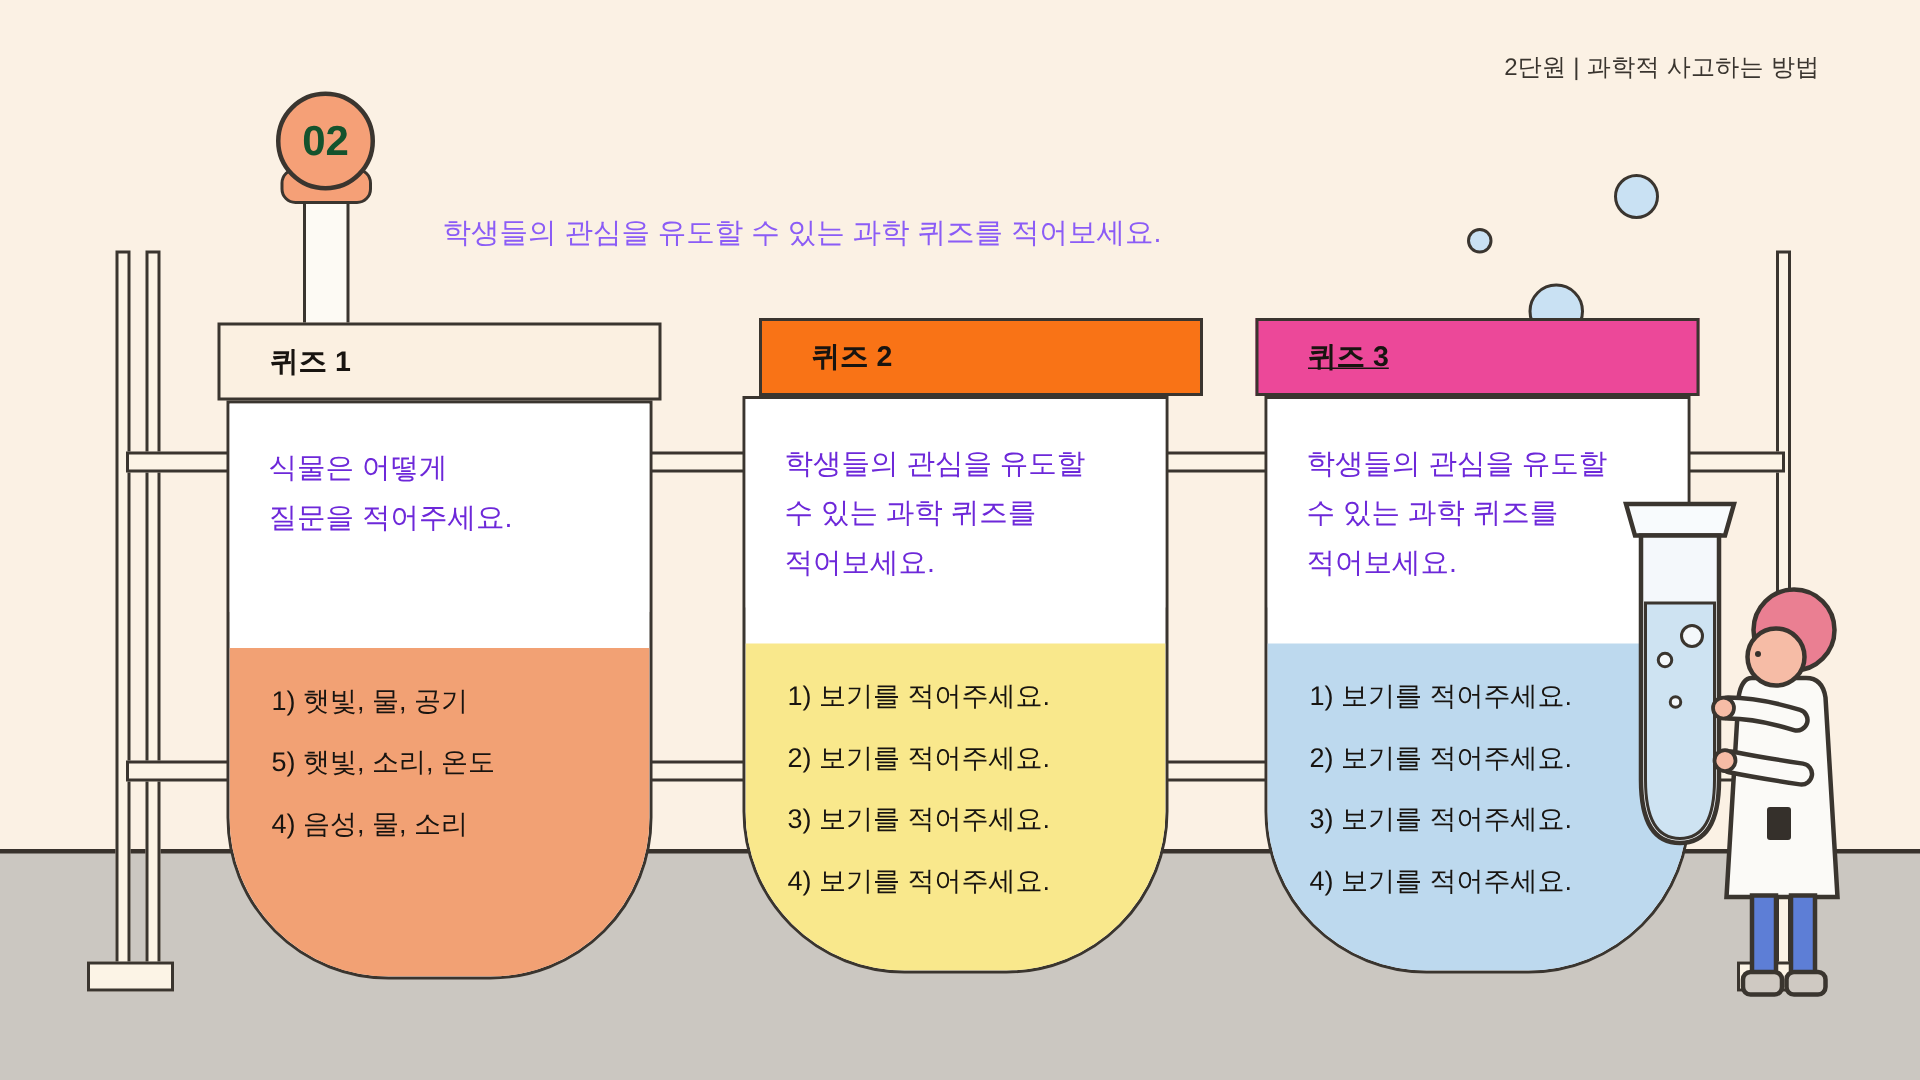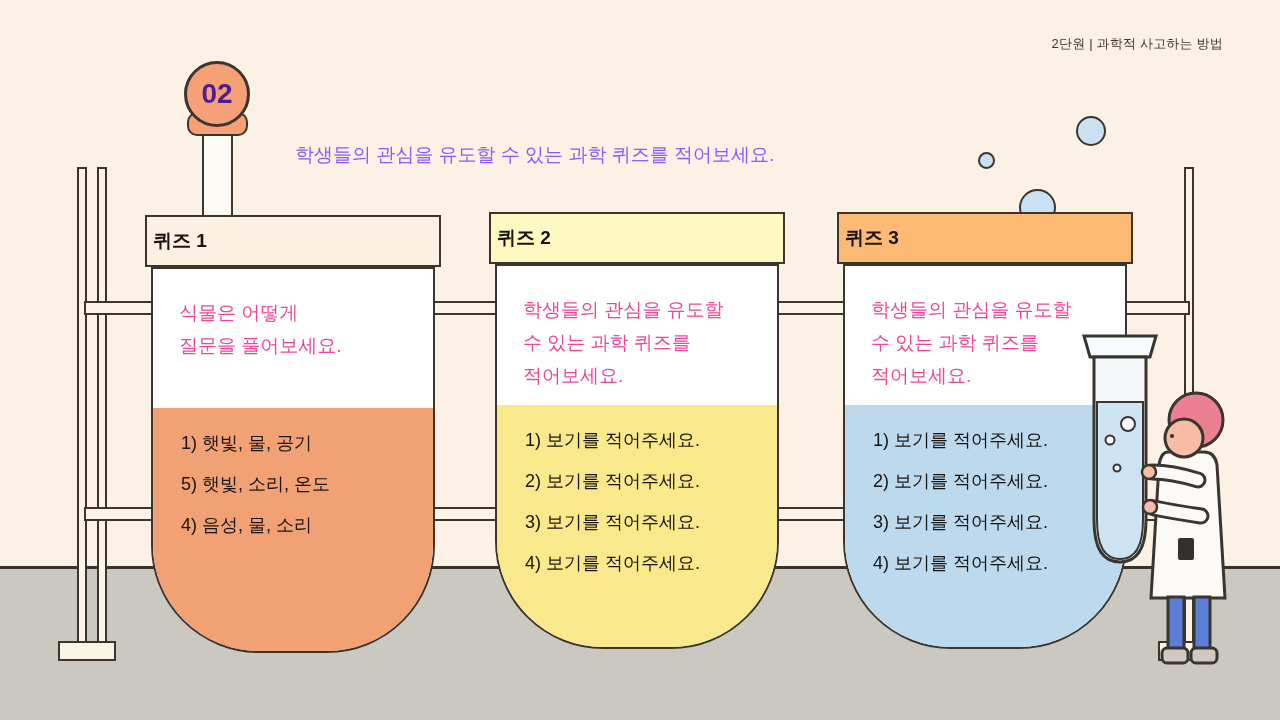--- a/index.html
+++ b/index.html
@@ -31,25 +31,25 @@
     background:#FDFAF4; border:2.5px solid #3A352F; z-index:3;
   }
   .flask-collar {
     position:absolute; left:187px; top:112px; width:61px; height:24px;
     background:#F5A077; border:2.5px solid #3A352F; border-radius:10px; z-index:3;
   }
   .badge {
     position:absolute; left:184px; top:61px; width:66px; height:66px;
     background:#F5A077; border:3px solid #3A352F; border-radius:50%;
     display:flex; align-items:center; justify-content:center;
-    font-size:28px; font-weight:800; color:#4c1d95; z-index:4;
+    font-size:28px; font-weight:800; color:#14532d; z-index:4;
   }
   
   .unit-label {
-    position:absolute; right:57px; top:35px; font-size:13px;
+    position:absolute; right:67px; top:35px; font-size:16px;
     color:#3A352F; z-index:6; letter-spacing:0.2px;
   }
   .title {
     position:absolute; left:279px; top:60px; font-size:46px; font-weight:800;
     color:#181410; z-index:6; letter-spacing:-1px;
   }
   .subtitle {
     position:absolute; left:295px; top:142px; font-size:19px;
     color:#8b5cf6; z-index:6;
   }
@@ -59,43 +59,43 @@
     border-radius:50%; z-index:3;
   }
   .bubble-1 { left:1076px; top:116px; width:30px; height:30px; }
   .bubble-2 { left:978px;  top:152px; width:17px; height:17px; }
   .bubble-3 { left:1019px; top:189px; width:37px; height:37px; }
   
   .card { position:absolute; z-index:4; }
   .card-tab {
     position:absolute; left:0; top:0; width:296px; height:52px;
     border:2.5px solid #3A352F; font-size:19px; font-weight:800; color:#181410;
-    display:flex; align-items:center; padding-left:6px; background:#FBF0E1;
+    display:flex; align-items:center; padding-left:33px; background:#FBF0E1;
   }
   .card-body {
     position:absolute; left:6px; top:52px; width:284px;
     border:2.5px solid #3A352F; border-radius:0 0 108px 108px;
     overflow:hidden; background:#FFFFFF;
     display:flex; flex-direction:column;
   }
   .card-q {
     flex:0 0 139px; background:#FFFFFF; padding:27px 26px 0 26px;
-    font-size:19px; line-height:33px; color:#ec4899;
-  }
-  .card-answers { flex:1 1 auto; padding:25px 24px 0 28px; }
+    font-size:19px; line-height:33px; color:#6d28d9;
+  }
+  .card-answers { flex:1 1 auto; padding:25px 24px 0 28px;margin-top:24px; }
   .ans { font-size:18px; color:#181410; margin-bottom:21px; line-height:20px; }
   .card-1 { left:145px; top:215px; }
   .card-1 .card-body { height:386px; }
   .card-1 .card-answers { background:#F2A174; }
   .card-2 { left:489px; top:212px; }
-  .card-2 .card-tab { background:#fef9c3; }
+  .card-2 .card-tab { background:#f97316;margin-left:17px; }
   .card-2 .card-body { height:385px; }
   .card-2 .card-answers { background:#F9E88C; }
   .card-3 { left:837px; top:212px; }
-  .card-3 .card-tab { background:#fdba74; }
+  .card-3 .card-tab { background:#ec4899;text-decoration:underline; }
   .card-3 .card-body { height:385px; }
   .card-3 .card-answers { background:#BDD9EE; }
   
   .scene { position:absolute; left:1050px; top:320px; width:230px; height:360px; z-index:5; }
 </style>
 </head>
 <body>
 
 <div class="slide">
 
@@ -118,21 +118,21 @@
 
   <div class="bubble bubble-1"></div>
   <div class="bubble bubble-2"></div>
   <div class="bubble bubble-3"></div>
 
   <div class="card card-1">
     <div class="card-tab">퀴즈 1</div>
     <div class="card-body">
       <div class="card-q">
         <div>식물은 어떻게</div>
-        <div>질문을 풀어보세요.</div>
+        <div>질문을 적어주세요.</div>
       </div>
       <div class="card-answers">
         <div class="ans">1) 햇빛, 물, 공기</div>
         <div class="ans">5) 햇빛, 소리, 온도</div>
         <div class="ans">4) 음성, 물, 소리</div>
       </div>
     </div>
   </div>
 
   <div class="card card-2">

